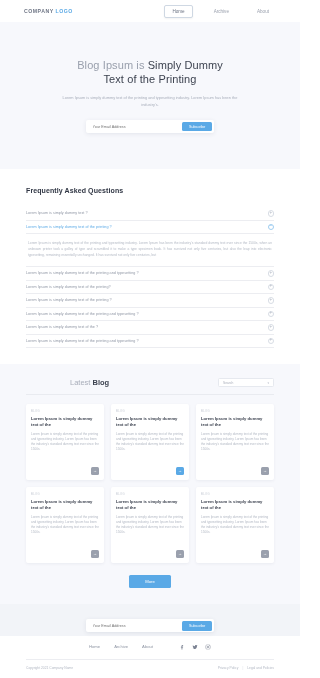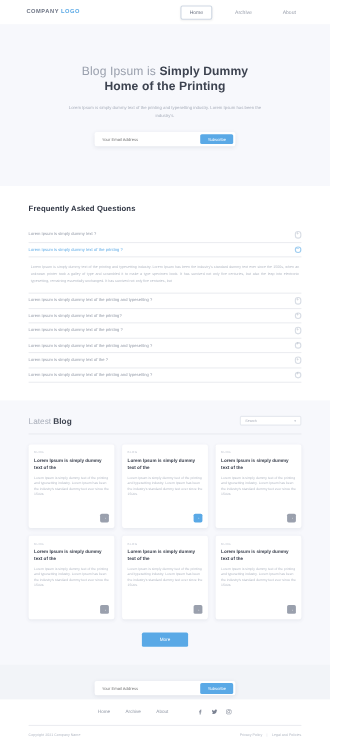--- a/index.html
+++ b/index.html
@@ -29,21 +29,21 @@
   
   .hero {
     background: #f7f8fc; height: 147px;
     display: flex; flex-direction: column; align-items: center; justify-content: center;
     padding: 0 20px;
   }
   .hero h1 {
     font-size: 11px; line-height: 14px; text-align: center;
     color: #9aa0ad; font-weight: 400; letter-spacing: .1px;
   }
-  .hero h1 b { color: #3d4350; font-weight: 700; }
+  .hero h1 b { color: #3d4350; font-weight: 400; }
   .hero p {
     margin-top: 9px; font-size: 3.9px; line-height: 6.5px;
     color: #a8aebb; text-align: center; max-width: 180px;
   }
   .subform {
     margin-top: 12px; display: flex; align-items: center;
     background: #fff; border-radius: 2px; width: 128px; height: 13px;
     box-shadow: 0 1px 4px rgba(50,60,90,.10); padding: 1.6px;
   }
   .subform input {
@@ -74,21 +74,21 @@
     font-size: 4.6px; line-height: 1; flex: none;
   }
   .faq-item.open .faq-ic { border-color: #9fcdf0; color: #5aa9e6; }
   .faq-answer {
     padding: 6px 2px 8px 2px; border-bottom: 0.6px solid #ecedf1;
     font-size: 3.3px; line-height: 6px; color: #b3b9c4; text-align: justify;
   }
 
   
   .blog { background: #f7f8fc; padding: 14px 26px 16px 26px; }
-  .blog-head { display: flex; align-items: center; justify-content: space-between; }
+  .blog-head { display: flex; align-items: center; justify-content: space-between; margin-left: 44px; }
   .blog-head h2 { font-size: 7.5px; color: #a9aeba; font-weight: 400; }
   .blog-head h2 b { color: #3d4350; font-weight: 700; }
   .search-select {
     width: 56px; height: 9px; background: #fff; border: 0.5px solid #e6e9ef;
     border-radius: 1.5px; display: flex; align-items: center; justify-content: space-between;
     padding: 0 4px; font-size: 3.3px; color: #a9aeba;
   }
   .caret { font-size: 3.2px; color: #b9bec9; }
   .blog-rule { height: 0.6px; background: #e9ebf0; margin: 7px 0 9px 0; }
   .cards { display: grid; grid-template-columns: repeat(3, 1fr); gap: 7px; }
@@ -148,21 +148,21 @@
   <div class="header">
     <div class="logo"><span>COMPANY </span><span class="accent">LOGO</span></div>
     <div class="nav">
       <div class="nav-item active">Home</div>
       <div class="nav-item">Archive</div>
       <div class="nav-item">About</div>
     </div>
   </div>
 
   <div class="hero">
-    <h1><span>Blog Ipsum is </span><b>Simply Dummy</b><br><b>Home of the Printing</b></h1>
+    <h1><span>Blog Ipsum is </span><b>Simply Dummy</b><br><b>Text of the Printing</b></h1>
     <p>Lorem Ipsum is simply dummy text of the printing and typesetting industry. Lorem Ipsum has been the industry's.</p>
     <div class="subform">
       <input type="text" placeholder="Your Email Address" style="">
       <button class="sub-btn">Subscribe</button>
     </div>
   </div>
 
   <div class="faq">
     <h2>Frequently Asked Questions</h2>
 

